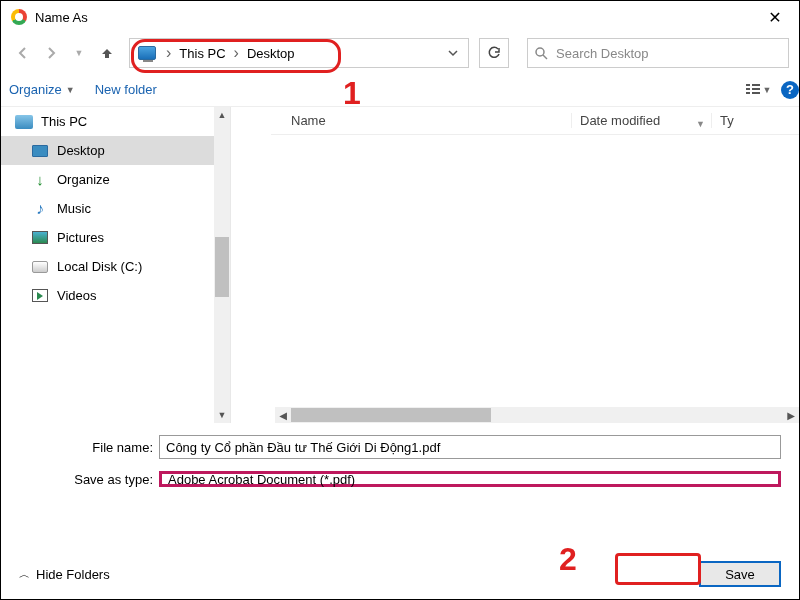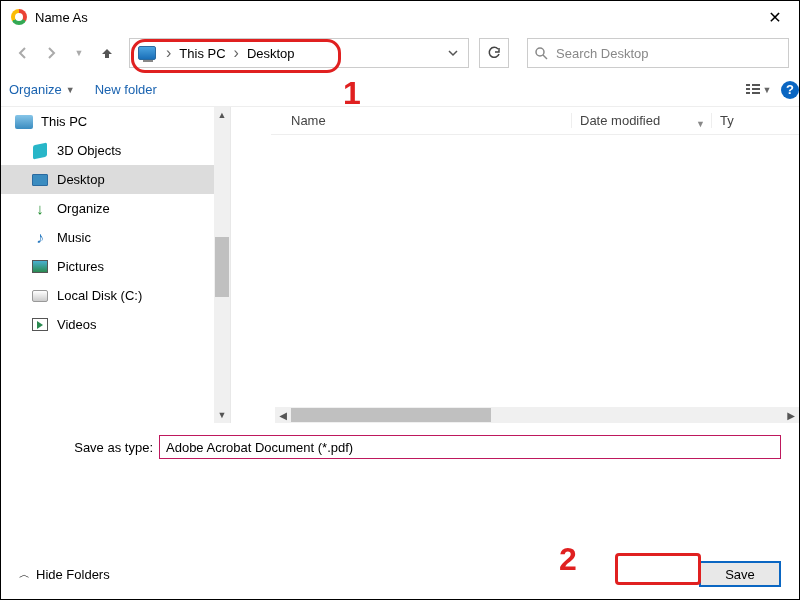--- a/index.html
+++ b/index.html
@@ -68,21 +68,21 @@
   .list-body { flex:1; }
   .hscroll { height:16px; background:#f0f0f0; display:flex; align-items:center; margin-left:4px; }
   .hscroll .harr { width:16px; text-align:center; font-size:10px; color:#555; }
   .hscroll .htrack { flex:1; height:100%; background:#f0f0f0; position:relative; }
   .hscroll .hthumb { position:absolute; left:0; top:1px; bottom:1px; width:200px; background:#c0c0c0; }
 
   .bottom-form { padding: 10px 18px 0 18px; }
   .form-row { display:flex; align-items:center; height:28px; margin-bottom:4px; }
   .form-label { width:140px; text-align:right; font-size:13px; padding-right:6px; }
   .form-input { flex:1; height:24px; border:1px solid #999; font-size:13px; padding:0 6px; background:#fff; }
-  .form-select { flex:1; height:24px; border:1px solid #be185d; font-size:13px; padding:0 6px; background:#fff; display:flex; align-items:center; }
+  .form-select { flex:1; height:16px; border:3px solid #be185d; font-size:13px; padding:0 6px; background:#fff; display:flex; align-items:center; }
 
   .footer { position:absolute; bottom:0; left:0; right:0; height:50px; display:flex; align-items:center; padding:0 18px; }
   .hide-folders { font-size:13px; display:flex; align-items:center; gap:6px; }
   .footer-spacer { flex:1; }
   .btn { width:82px; height:26px; border:1px solid #aaa; background:#e8e8e8; font-size:13px; display:flex; align-items:center; justify-content:center; margin-left:12px; }
   .btn.primary { border:2px solid #0a66c2; background:#e8e8e8; }
 </style>
 </head>
 <body>
 
@@ -163,26 +163,20 @@
 </div>
 
 <div class="body-area">
   <div class="tree">
     <div class="tree-item root">
       <span class="ico">
           <span class="ico-pc"></span>
         </span>
       <span>This PC</span>
     </div>
-    <div class="tree-item">
-      <span class="ico">
-          <span class="ico-3d"></span>
-        </span>
-      <span>3D Objects</span>
-    </div>
     <div class="tree-item selected">
       <span class="ico">
           <span class="ico-desktop"></span>
         </span>
       <span>Desktop</span>
     </div>
     <div class="tree-item">
       <span class="ico ico-dl">↓</span>
       <span>Organize</span>
     </div>
@@ -230,20 +224,24 @@
       <div class="htrack">
           <div class="hthumb"></div>
         </div>
       <div class="harr">▶</div>
     </div>
   </div>
 </div>
 
 <div class="bottom-form">
   <div class="form-row">
+    <div class="form-label">File name:</div>
+    <input class="form-input" value="Công ty Cổ phần Đầu tư Thế Giới Di Động1.pdf" style="">
+  </div>
+  <div class="form-row">
     <div class="form-label">Save as type:</div>
     <div class="form-select">
       <span>Adobe Acrobat Document (*.pdf)</span>
     </div>
   </div>
 </div>
 
 <div class="footer">
   <div class="hide-folders">
     <span style="font-size:11px;">︿</span>

